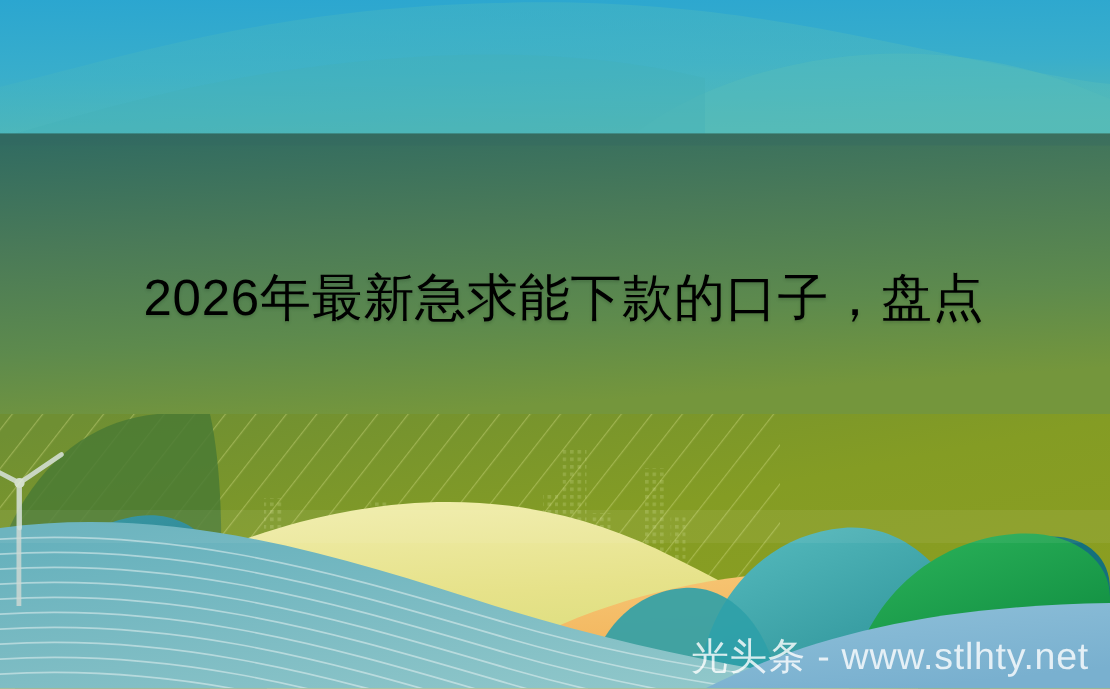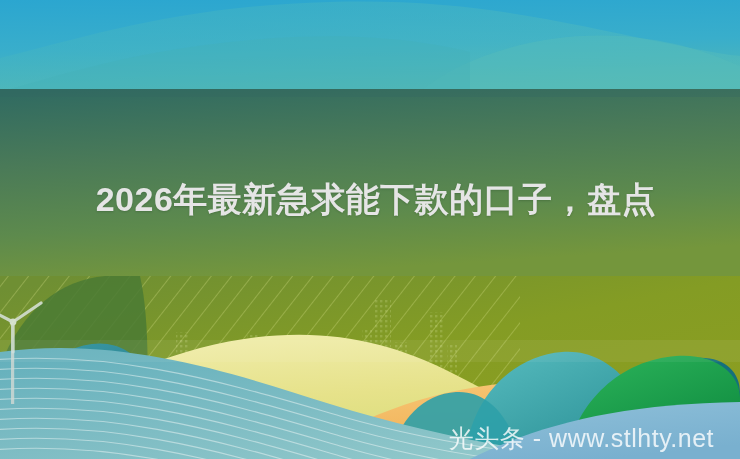--- a/index.html
+++ b/index.html
@@ -27,32 +27,32 @@
     position: absolute;
     left: 0;
     top: 178px;
     width: 740px;
     text-align: center;
     z-index: 40;
     pointer-events: none;
   }
   .title-line {
     display: block;
-    color: #e5e5e5;
+    color: #000000;
     font-size: 34px;
     line-height: 42px;
     letter-spacing: 0.5px;
-    font-weight: 700;
+    font-weight: 400;
     text-shadow: 0 1px 2px rgba(30,60,30,0.25);
     white-space: nowrap;
     padding-left: 12px;
   }
   .watermark {
     position: absolute;
-    right: 26px;
+    right: 14px;
     bottom: 6px;
     z-index: 45;
     color: rgba(255,255,255,0.80);
     font-size: 25px;
     line-height: 30px;
     letter-spacing: 0.5px;
     white-space: nowrap;
     pointer-events: none;
   }
 </style>

